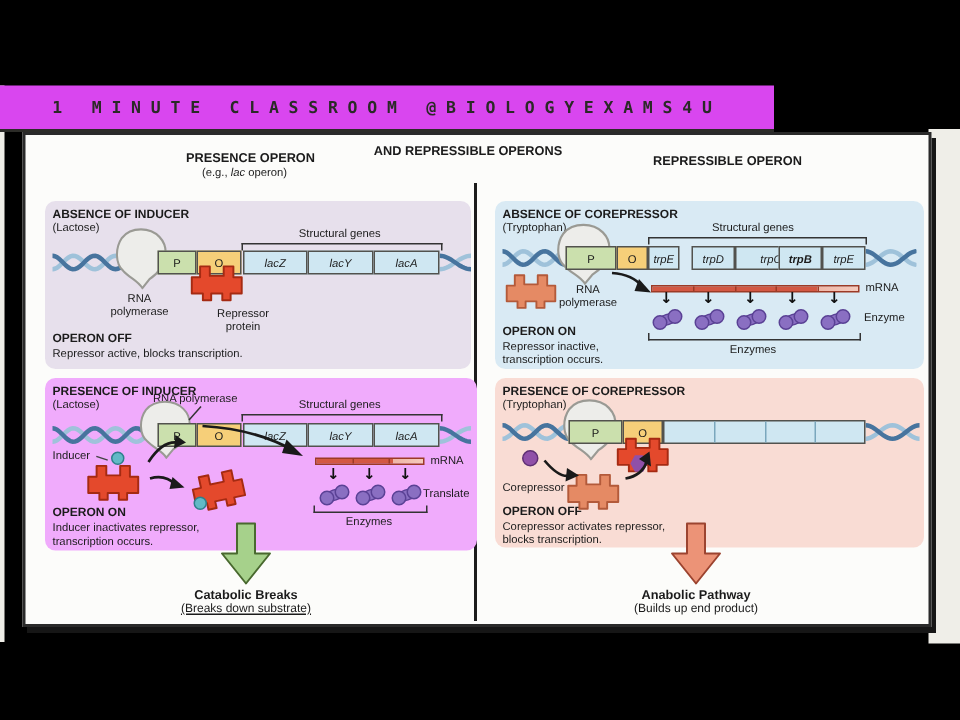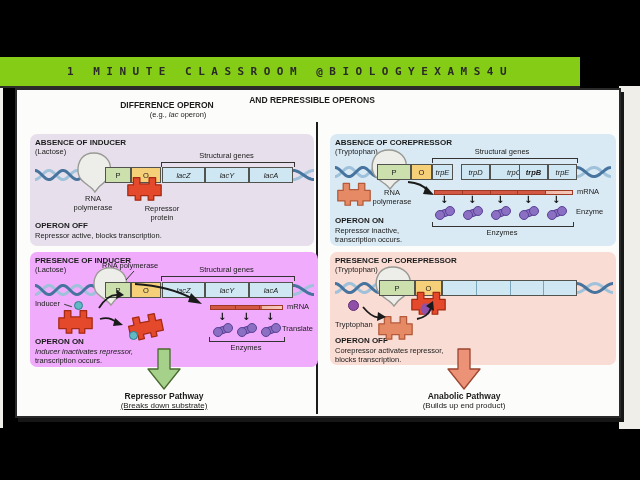--- a/index.html
+++ b/index.html
@@ -3,21 +3,21 @@
 <meta charset="utf-8">
 <style>
   html,body{margin:0;padding:0;background:#000;}
   #stage{position:relative;width:640px;height:480px;background:#000;overflow:hidden;
          font-family:"Liberation Sans",sans-serif;color:#1b1b1b;}
   .abs{position:absolute;}
   .txt{font-size:7.5px;line-height:1.25;color:#1b1b1b;}
   .b{font-weight:bold;}
   .it{font-style:italic;}
   .ctr{text-align:center;}
-  #banner{left:0;top:57px;width:580px;height:29px;background:#84cc16;border-bottom:2px solid #2c2c28;
+  #banner{left:0;top:57px;width:516px;height:29px;background:#d946ef;border-bottom:2px solid #2c2c28;
           display:flex;align-items:center;justify-content:center;}
   #banner span{font-family:"DejaVu Sans Mono",monospace;font-weight:bold;font-size:11px;
                letter-spacing:6.5px;color:#2a2a26;white-space:nowrap;}
   .margin-strip{background:#efeee8;}
   #whitebox{left:15px;top:88px;width:602px;height:326px;background:#fcfcfa;
             border:2px solid #2a2a2a;box-shadow:3px 4px 0 #161616;}
   .panel{position:absolute;border-radius:7px;}
   .box{position:absolute;height:16px;box-sizing:border-box;border:1px solid #52524e;
        display:flex;align-items:center;justify-content:center;font-size:7.5px;z-index:4;background:#cfe7f2;}
   .box.p{background:#cbe0ad;}
@@ -46,22 +46,23 @@
 
   <div class="abs" id="banner">
     <span>1 MINUTE CLASSROOM @BIOLOGYEXAMS4U</span>
   </div>
 
   <div class="abs" id="whitebox">
 
     <div class="abs txt b ctr" style="left:185px;top:5px;width:220px;font-size:8.5px;">
       <div>AND REPRESSIBLE OPERONS</div>
     </div>
-    <div class="abs txt b ctr" style="left:60px;top:10px;width:180px;font-size:8.5px;">DIFFERENCE OPERON</div>
-    <div class="abs txt ctr" style="left:71px;top:20px;width:180px;"><span>(e.g., </span><span class="it">lac</span><span> operon)</span></div>
+    <div class="abs txt b ctr" style="left:60px;top:10px;width:180px;font-size:8.5px;">PRESENCE OPERON</div>
+    <div class="abs txt ctr" style="left:56px;top:20px;width:180px;"><span>(e.g., </span><span class="it">lac</span><span> operon)</span></div>
+    <div class="abs txt b ctr" style="left:378px;top:12px;width:180px;font-size:8.5px;">REPRESSIBLE OPERON</div>
 
     <div class="abs divline" style="left:299px;top:32px;width:2px;height:292px;"></div>
 
     <div class="panel" style="left:13px;top:44px;width:284px;height:112px;background:#e7e0ec;">
       <div class="abs txt b" style="left:5px;top:4px;font-size:8px;">ABSENCE OF INDUCER</div>
       <div class="abs txt" style="left:5px;top:13px;">(Lactose)</div>
       <div class="abs txt ctr" style="left:130px;top:17px;width:133px;">Structural genes</div>
       <div class="abs bracket-top" style="left:131px;top:28px;width:132px;"></div>
       <div class="abs dna" style="left:5px;top:33px;width:70px;height:16px;"><svg width="70" height="16" viewBox="0 0 70 16">
             <path d="M0 12.5 L1.5 12.2 L3.0 11.5 L4.5 10.4 L6.0 9.0 L7.5 7.5 L9.0 6.0 L10.5 4.8 L12.0 3.9 L13.5 3.5 L15.0 3.6 L16.5 4.2 L18.0 5.2 L19.5 6.5 L21.0 8.0 L22.5 9.5 L24.0 10.8 L25.5 11.8 L27.0 12.4 L28.5 12.5 L30.0 12.1 L31.5 11.2 L33.0 10.0 L34.5 8.5 L36.0 7.0 L37.5 5.6 L39.0 4.5 L40.5 3.8 L42.0 3.5 L43.5 3.8 L45.0 4.5 L46.5 5.6 L48.0 7.0 L49.5 8.5 L51.0 10.0 L52.5 11.2 L54.0 12.1 L55.5 12.5 L57.0 12.4 L58.5 11.8 L60.0 10.8 L61.5 9.5 L63.0 8.0 L64.5 6.5 L66.0 5.2 L67.5 4.2 L69.0 3.6" fill="none" stroke="#9fc2da" stroke-width="3" stroke-linecap="round"></path>
@@ -161,21 +162,21 @@
           </svg></div>
       <div class="abs enz" style="left:230px;top:70px;width:22px;height:16px;"><svg width="100%" height="100%" viewBox="0 0 22 16" preserveAspectRatio="none">
             <ellipse cx="11" cy="8" rx="7" ry="3.4" transform="rotate(-18 11 8)" fill="#8a6fc2" stroke="#5a4195" stroke-width="1"></ellipse>
             <circle cx="6" cy="10" r="4.5" fill="#8a6fc2" stroke="#5a4195" stroke-width="1"></circle>
             <circle cx="16" cy="6" r="4.5" fill="#8a6fc2" stroke="#5a4195" stroke-width="1"></circle>
           </svg></div>
       <div class="abs txt" style="left:252px;top:72px;">Translate</div>
       <div class="abs bracket-bottom" style="left:179px;top:85px;width:74px;"></div>
       <div class="abs txt ctr" style="left:179px;top:91px;width:74px;">Enzymes</div>
       <div class="abs txt b" style="left:5px;top:85px;font-size:8px;">OPERON ON</div>
-      <div class="abs txt" style="left:5px;top:95px;font-style:italic;">Inducer inactivates repressor,</div>
+      <div class="abs txt" style="left:5px;top:95px;">Inducer inactivates repressor,</div>
       <div class="abs txt" style="left:5px;top:104px;">transcription occurs.</div>
     </div>
 
     <div class="panel" style="left:313px;top:44px;width:286px;height:112px;background:#d9eaf4;">
       <div class="abs txt b" style="left:5px;top:4px;font-size:8px;">ABSENCE OF COREPRESSOR</div>
       <div class="abs txt" style="left:5px;top:13px;">(Tryptophan)</div>
       <div class="abs txt ctr" style="left:98px;top:13px;width:148px;">Structural genes</div>
       <div class="abs bracket-top" style="left:102px;top:24px;width:144px;"></div>
       <div class="abs dna" style="left:5px;top:30px;width:42px;height:16px;"><svg width="42" height="16" viewBox="0 0 42 16">
             <path d="M0 12.5 L1.5 12.2 L3.0 11.5 L4.5 10.4 L6.0 9.0 L7.5 7.5 L9.0 6.0 L10.5 4.8 L12.0 3.9 L13.5 3.5 L15.0 3.6 L16.5 4.2 L18.0 5.2 L19.5 6.5 L21.0 8.0 L22.5 9.5 L24.0 10.8 L25.5 11.8 L27.0 12.4 L28.5 12.5 L30.0 12.1 L31.5 11.2 L33.0 10.0 L34.5 8.5 L36.0 7.0 L37.5 5.6 L39.0 4.5 L40.5 3.8 L42.0 3.5" fill="none" stroke="#9fc2da" stroke-width="3" stroke-linecap="round"></path>
@@ -281,30 +282,30 @@
           <path d="M2,3 Q12,15 19,13" fill="none" stroke="#1a1a1a" stroke-width="1.8"></path>
           <polygon points="17,8 25,13 16,17" fill="#1a1a1a"></polygon>
         </svg>
       <div class="abs rep" style="left:47px;top:61px;width:37px;height:28px;"><svg width="100%" height="100%" viewBox="0 0 40 31" preserveAspectRatio="none">
             <path d="M2,12 L8,12 L8,4 L15,4 L15,11 L25,11 L25,4 L32,4 L32,12 L38,12 L38,24 L30,24 L30,29 L24,29 L24,24 L16,24 L16,29 L10,29 L10,24 L2,24 Z" fill="#e58a64" stroke="#b35a3a" stroke-width="1.4" stroke-linejoin="round"></path>
           </svg></div>
       <svg class="abs carr" style="left:84px;top:48px;" width="22" height="22" viewBox="0 0 22 22">
           <path d="M3,19 Q14,17 17,8" fill="none" stroke="#1a1a1a" stroke-width="1.8"></path>
           <polygon points="12,6 19,1 20,11" fill="#1a1a1a"></polygon>
         </svg>
-      <div class="abs txt" style="left:5px;top:68px;">Tryptophan</div>
+      <div class="abs txt" style="left:5px;top:68px;">Corepressor</div>
       <div class="abs txt b" style="left:5px;top:84px;font-size:8px;">OPERON OFF</div>
       <div class="abs txt" style="left:5px;top:94px;">Corepressor activates repressor,</div>
       <div class="abs txt" style="left:5px;top:103px;">blocks transcription.</div>
     </div>
 
     <svg class="abs" style="left:130px;top:258px;" width="34" height="42" viewBox="0 0 34 42">
       <polygon points="11,1 23,1 23,21 33,21 17,41 1,21 11,21" fill="#a6d18b" stroke="#49692f" stroke-width="1.3" stroke-linejoin="round"></polygon>
     </svg>
-    <div class="abs txt b ctr" style="left:77px;top:301px;width:140px;font-size:8.5px;">Repressor Pathway</div>
+    <div class="abs txt b ctr" style="left:77px;top:301px;width:140px;font-size:8.5px;">Catabolic Breaks</div>
     <div class="abs txt ctr" style="left:77px;top:311px;width:140px;font-size:8px;text-decoration:underline;">(Breaks down substrate)</div>
 
     <svg class="abs" style="left:430px;top:258px;" width="34" height="42" viewBox="0 0 34 42">
       <polygon points="11,1 23,1 23,21 33,21 17,41 1,21 11,21" fill="#ec9377" stroke="#9c4430" stroke-width="1.3" stroke-linejoin="round"></polygon>
     </svg>
     <div class="abs txt ctr" style="left:377px;top:311px;width:140px;font-size:8px;">(Builds up end product)</div>
     <div class="abs txt b ctr" style="left:377px;top:301px;width:140px;font-size:8.5px;">Anabolic Pathway</div>
 
   </div>
 </div>

